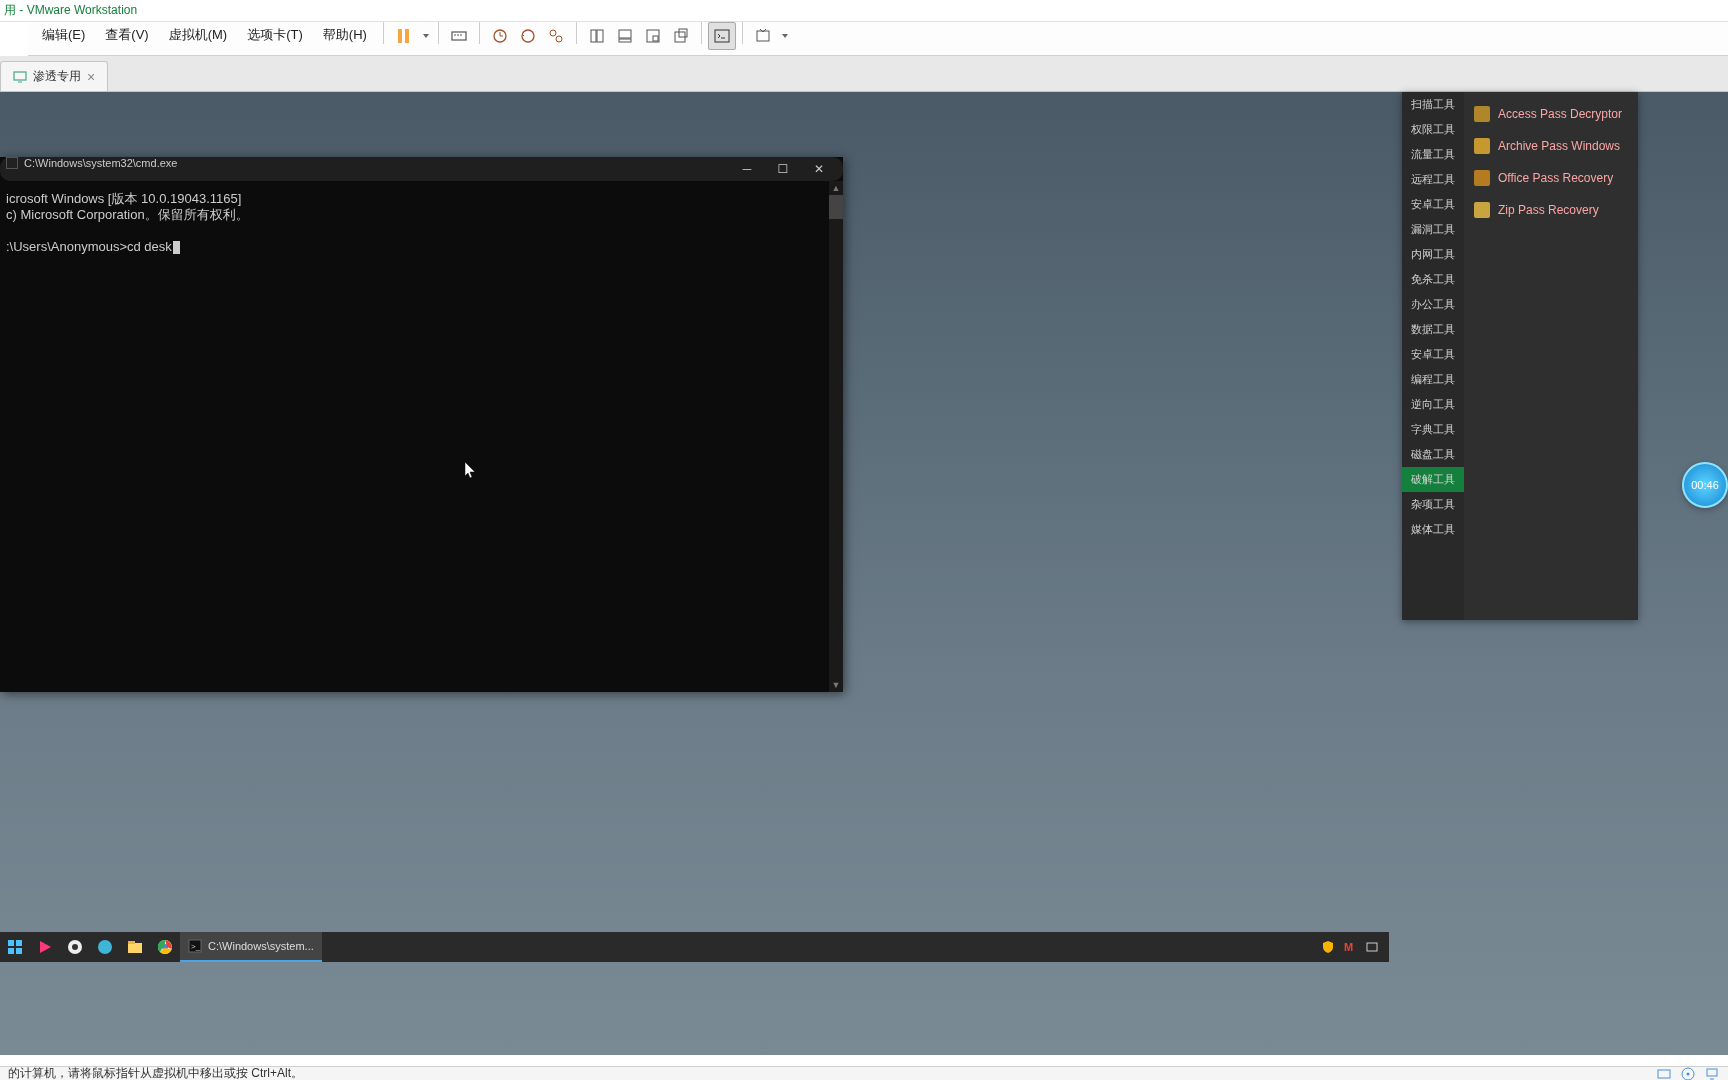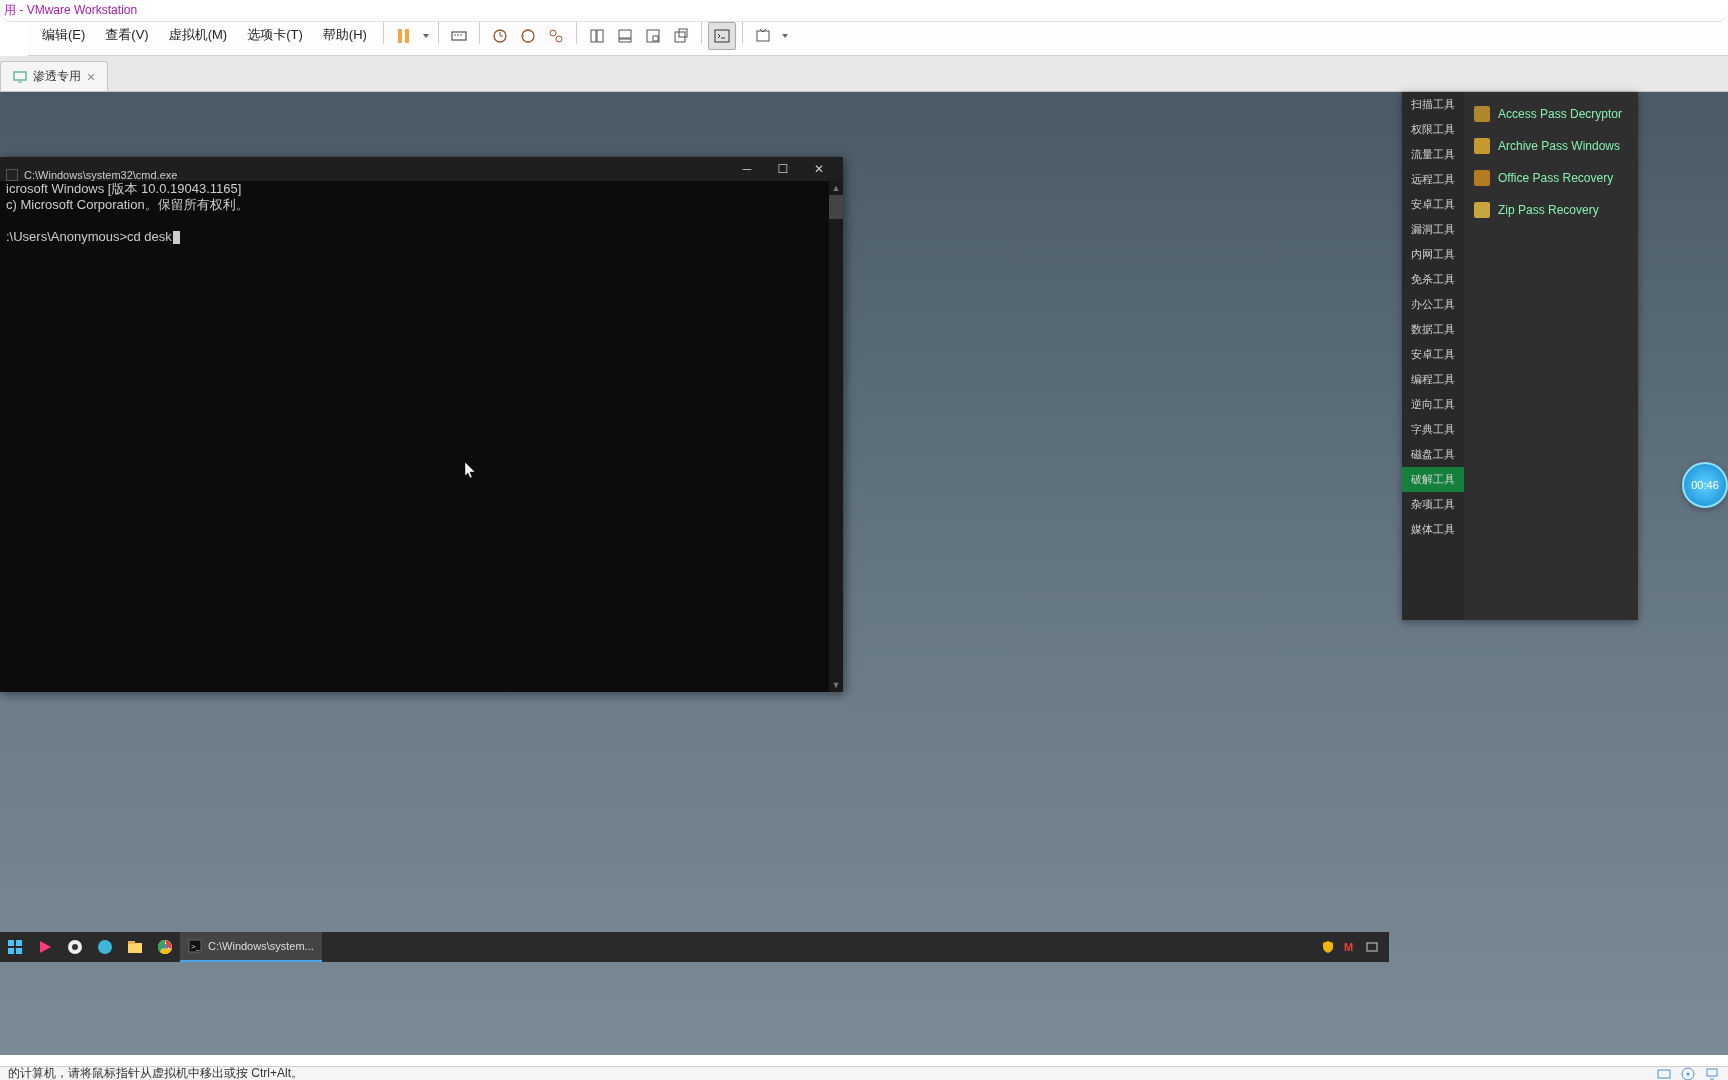--- a/index.html
+++ b/index.html
@@ -1,19 +1,19 @@
 <!DOCTYPE html>
 <html><head>
 <meta charset="utf-8">
 <style>
 * { margin: 0; padding: 0; box-sizing: border-box; font-family: "Microsoft YaHei", "Segoe UI", sans-serif; }
 body { width: 1728px; height: 1080px; background: #fff; overflow: hidden; position: relative; }
 
 
-.titlebar { height: 22px; display: flex; align-items: center; padding-left: 4px; font-size: 12px; color: #a21caf; border-bottom: 1px solid #e0e0e0; border-radius: 11px; }
+.titlebar { height: 22px; display: flex; align-items: center; padding-left: 4px; font-size: 12px; color: #15803d; border-bottom: 1px solid #e0e0e0; }
 
 
 .menubar { height: 34px; display: flex; align-items: flex-start; border-bottom: 1px solid #d0d0d0; padding: 0 4px; background: #fdfdfd; margin-left: 28px; }
 .menu-item { font-size: 13px; color: #222; padding: 4px 10px; cursor: pointer; }
 .tb-sep { width: 1px; height: 22px; background: #ccc; margin: 0 6px; }
 .tb-btn { width: 28px; height: 28px; display: flex; align-items: center; justify-content: center; cursor: pointer; border-radius: 2px; }
 .tb-btn svg { width: 18px; height: 18px; }
 .pause-icon { display: flex; gap: 3px; }
 .pause-icon span { width: 4px; height: 14px; background: #f7a542; }
 .dropdown-caret { width: 0; height: 0; border-left: 3px solid transparent; border-right: 3px solid transparent; border-top: 4px solid #666; margin-left: 2px; }
@@ -22,38 +22,38 @@
 .tabbar { height: 36px; background: #e8e8e8; display: flex; align-items: flex-end; border-bottom: 1px solid #c5c5c5; }
 .tab { background: #f5f5f5; height: 30px; padding: 0 12px; display: flex; align-items: center; font-size: 12px; color: #333; border: 1px solid #c5c5c5; border-bottom: none; border-radius: 3px 3px 0 0; gap: 6px; }
 .tab-icon { width: 14px; height: 14px; }
 .tab-close { font-size: 14px; color: #888; cursor: pointer; }
 
 
 .vm-area { position: relative; width: 100%; height: calc(100% - 22px - 34px - 36px - 25px); background: linear-gradient(180deg, #4a5a66 0%, #5a6b78 30%, #6b7c88 60%, #7a8a95 100%); }
 
 
 .cmd-window { position: absolute; left: 0; top: 65px; width: 843px; height: 535px; background: #0c0c0c; box-shadow: 2px 2px 10px rgba(0,0,0,0.5); }
-.cmd-titlebar { height: 24px; background: #1f1f1f; display: flex; align-items: flex-end; justify-content: space-between; padding: 0 6px; }
+.cmd-titlebar { height: 24px; background: #1f1f1f; display: flex; align-items: flex-start; justify-content: space-between; padding: 0 6px; border-radius: 10px; }
 .cmd-title-left { display: flex; align-items: center; gap: 6px; color: #ccc; font-size: 11px; font-family: Consolas, monospace; }
 .cmd-icon { width: 12px; height: 12px; background: #222; border: 1px solid #555; }
 .cmd-controls { display: flex; }
 .cmd-ctrl { width: 36px; height: 24px; display: flex; align-items: center; justify-content: center; color: #ccc; font-size: 12px; cursor: pointer; }
-.cmd-body { padding: 0 6px; font-family: Consolas, "SimSun", monospace; font-size: 13px; color: #cccccc; line-height: 16px; white-space: pre; }
+.cmd-body { padding: 10px 6px; font-family: Consolas, "SimSun", monospace; font-size: 13px; color: #cccccc; line-height: 16px; white-space: pre; }
 .cmd-scrollbar { position: absolute; right: 0; top: 24px; bottom: 0; width: 14px; background: #1a1a1a; }
 .cmd-scroll-thumb { width: 100%; height: 24px; background: #444; position: absolute; top: 0; }
 .cmd-scroll-arrow { width: 100%; height: 14px; display: flex; align-items: center; justify-content: center; color: #777; font-size: 9px; }
 .cursor-block { display: inline-block; width: 7px; height: 13px; background: #ccc; vertical-align: text-bottom; margin-left: 1px; }
 
 
 .tool-panel { position: absolute; right: 90px; top: 0; width: 236px; height: 528px; background: #2b2b2b; display: flex; box-shadow: 0 2px 8px rgba(0,0,0,0.4); }
 .tool-cats { width: 62px; background: #292929; display: flex; flex-direction: column; }
 .tool-cat { height: 25px; display: flex; align-items: center; justify-content: center; font-size: 11px; color: #d0d0d0; cursor: pointer; }
 .tool-cat.active { background: #15803d; }
 .tool-items { flex: 1; background: #2f2f2f; padding: 6px 0; }
-.tool-item { display: flex; align-items: center; gap: 8px; padding: 8px 10px; font-size: 12px; color: #86efac; cursor: pointer; }
+.tool-item { display: flex; align-items: center; gap: 8px; padding: 8px 10px; font-size: 12px; color: #fca5a5; cursor: pointer; }
 .tool-item-icon { width: 16px; height: 16px; background: #b0862a; border-radius: 2px; flex-shrink: 0; }
 
 
 .timer-bubble { position: absolute; right: 0; top: 370px; width: 46px; height: 46px; border-radius: 50%; background: radial-gradient(circle, #5dd5ff 0%, #2a9de0 70%); display: flex; align-items: center; justify-content: center; color: #fff; font-size: 11px; box-shadow: 0 2px 6px rgba(0,0,0,0.3); border: 2px solid #8de4ff; }
 
 
 .vm-taskbar { position: absolute; bottom: 93px; left: 0; right: 339px; height: 30px; background: #2a2a2a; display: flex; align-items: center; }
 .tb-item { height: 30px; padding: 0 6px; display: flex; align-items: center; justify-content: center; cursor: pointer; }
 .tb-app-icon { width: 18px; height: 18px; display: flex; align-items: center; justify-content: center; }
 .tb-cmd-task { display: flex; align-items: center; gap: 6px; background: #444; height: 30px; padding: 0 8px; font-size: 11px; color: #ddd; border-bottom: 2px solid #4aa5e8; }

